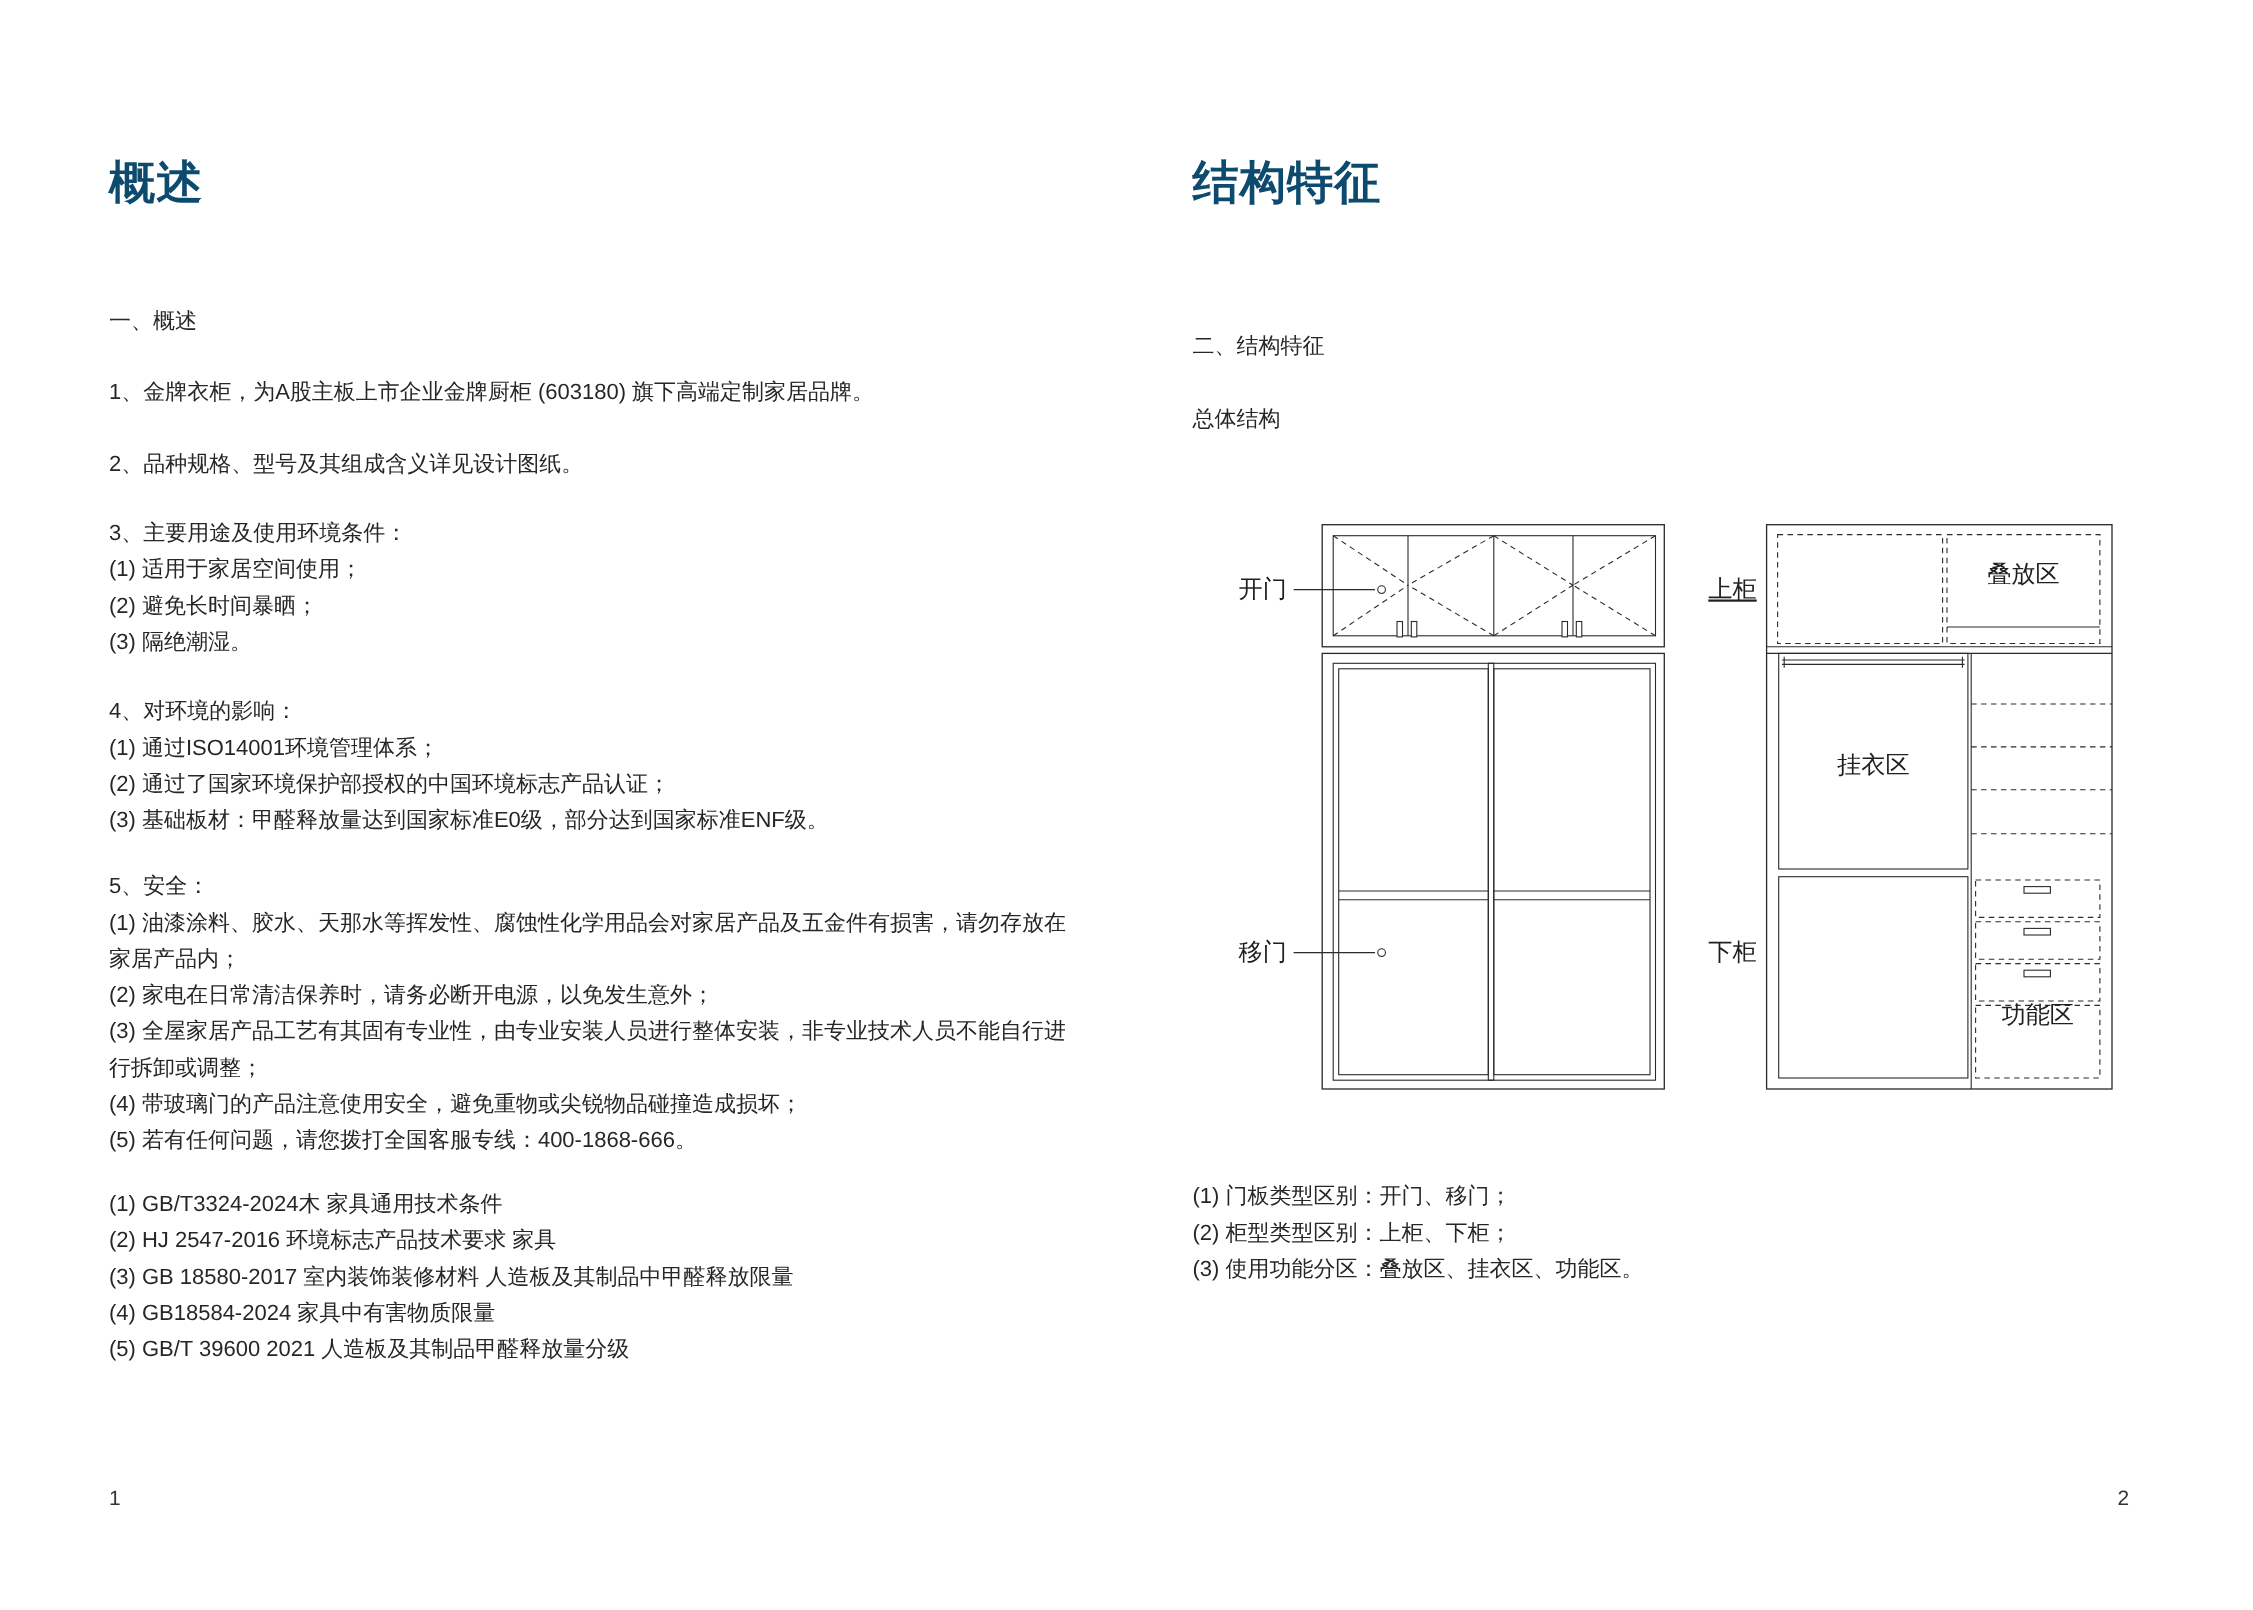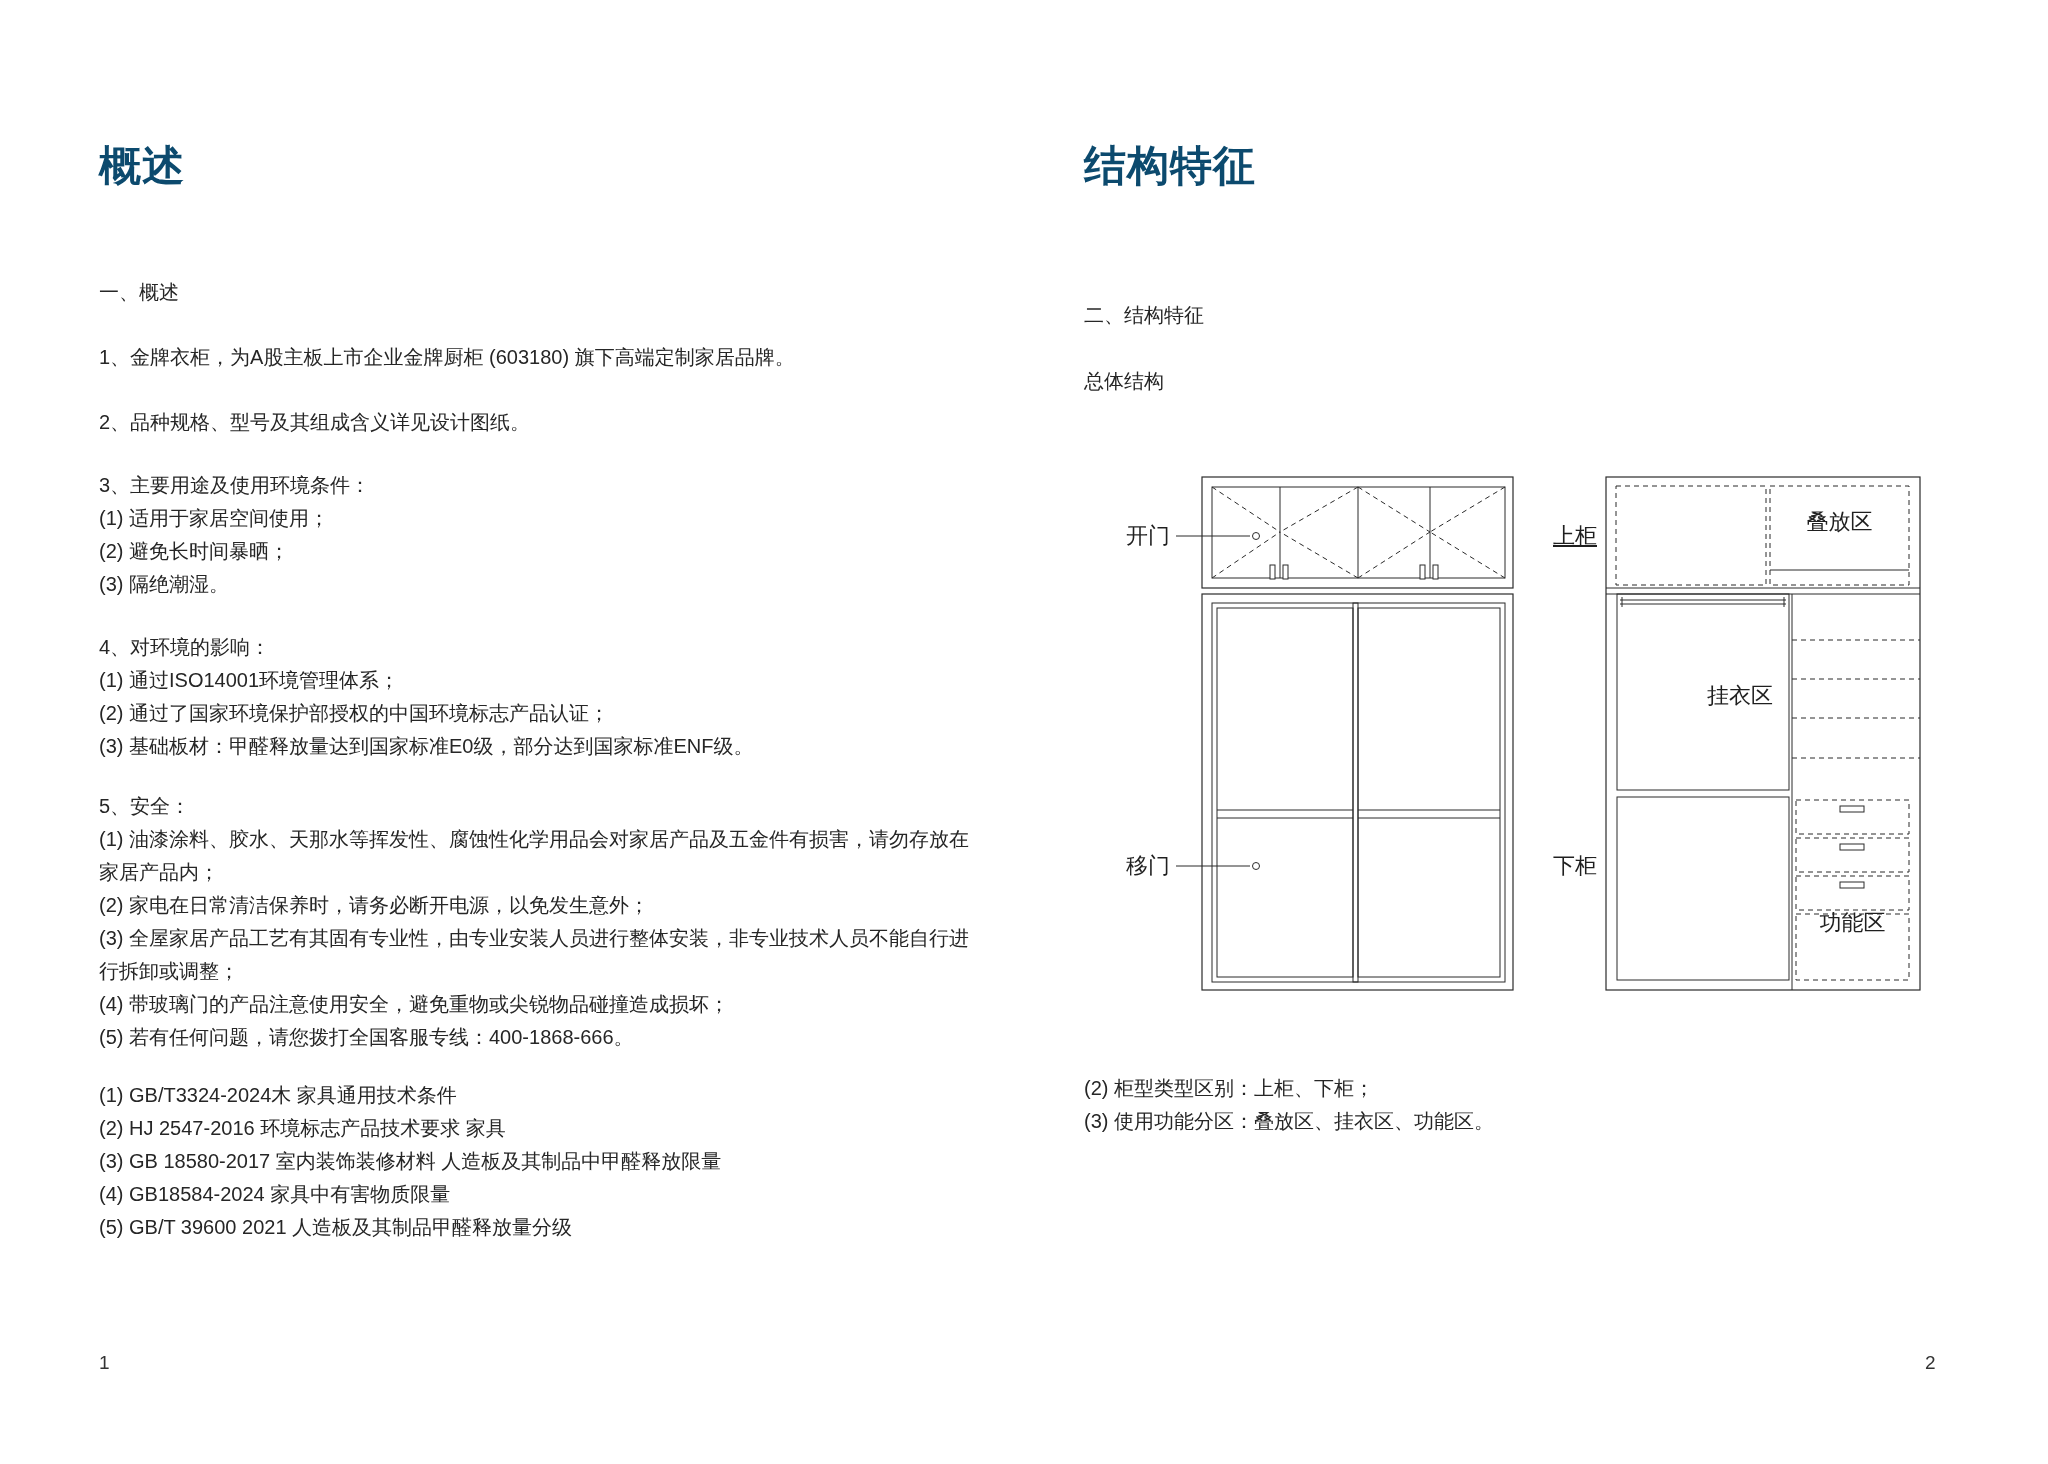--- a/index.html
+++ b/index.html
@@ -177,25 +177,26 @@
         <g>
           <rect class="dash" x="716" y="444" width="113" height="66"></rect>
         </g>
       </svg>
 
       <div class="dlabel" style="left:16px;top:51px;width:74px;text-align:right;">开门</div>
       <div class="dlabel" style="left:16px;top:381px;width:74px;text-align:right;">移门</div>
       <div class="dlabel" style="left:460px;top:51px;width:70px;text-align:center;text-decoration:underline;">上柜</div>
       <div class="dlabel" style="left:460px;top:381px;width:70px;text-align:center;">下柜</div>
       <div class="dlabel" style="left:690px;top:37px;width:139px;text-align:center;">叠放区</div>
-      <div class="dlabel" style="left:537px;top:211px;width:172px;text-align:center;margin-left:37px;">挂衣区</div>
+      <div class="dlabel" style="left:537px;top:211px;width:172px;text-align:center;">挂衣区</div>
       <div class="dlabel" style="left:716px;top:438px;width:113px;text-align:center;">功能区</div>
     </div>
 
     <div class="tblock" style="left:1084px;top:1072px;width:860px;">
+      <div class="tline">(1) 门板类型区别：开门、移门；</div>
       <div class="tline">(2) 柜型类型区别：上柜、下柜；</div>
       <div class="tline">(3) 使用功能分区：叠放区、挂衣区、功能区。</div>
     </div>
 
     <div class="page-num" style="left:1925px;">2</div>
   </section>
 
 </div>
 
 </body></html>

